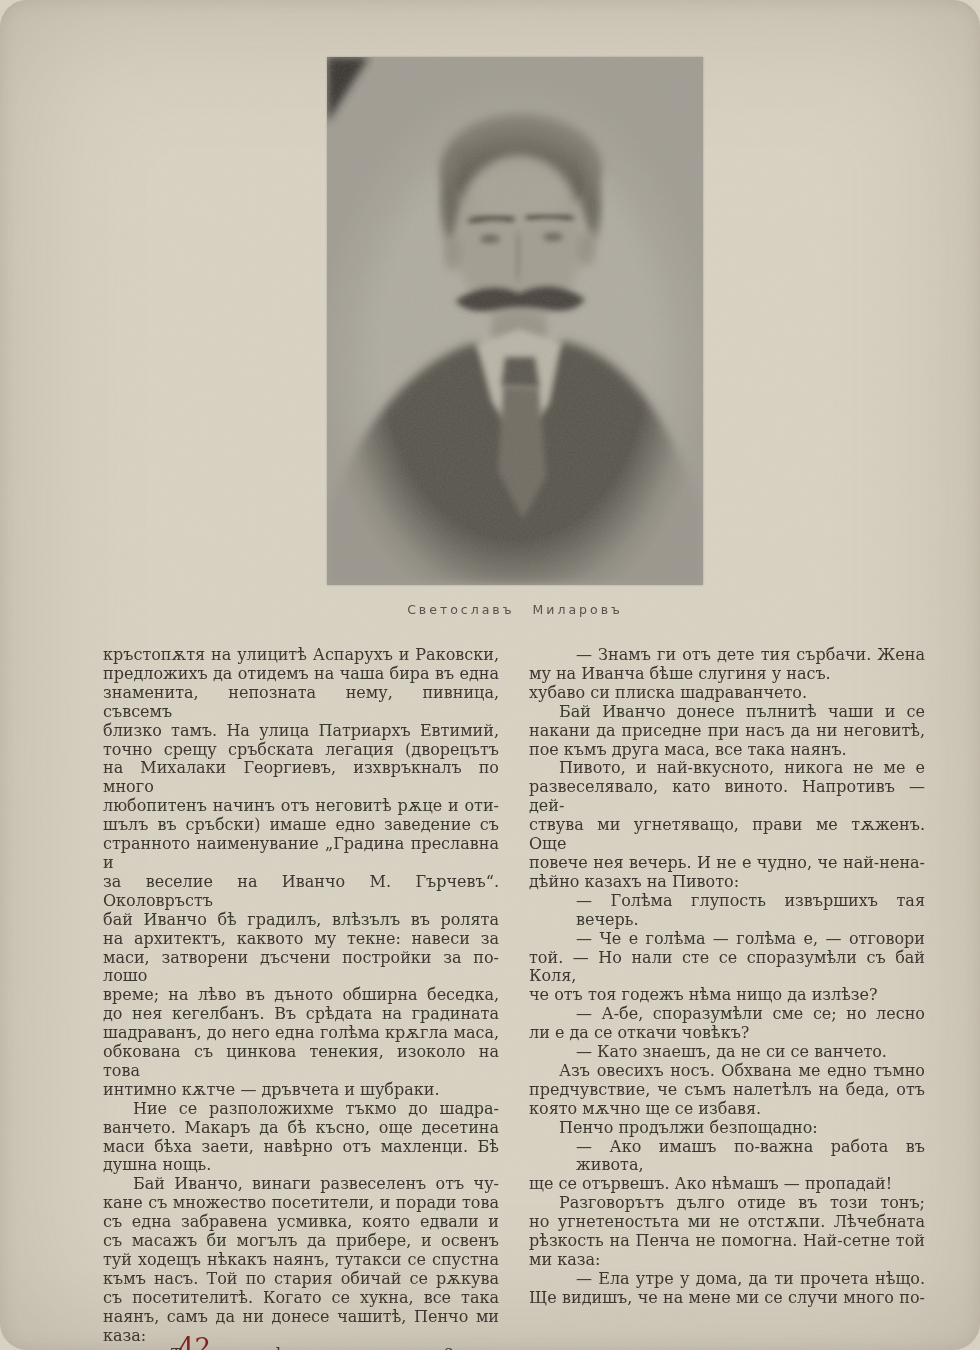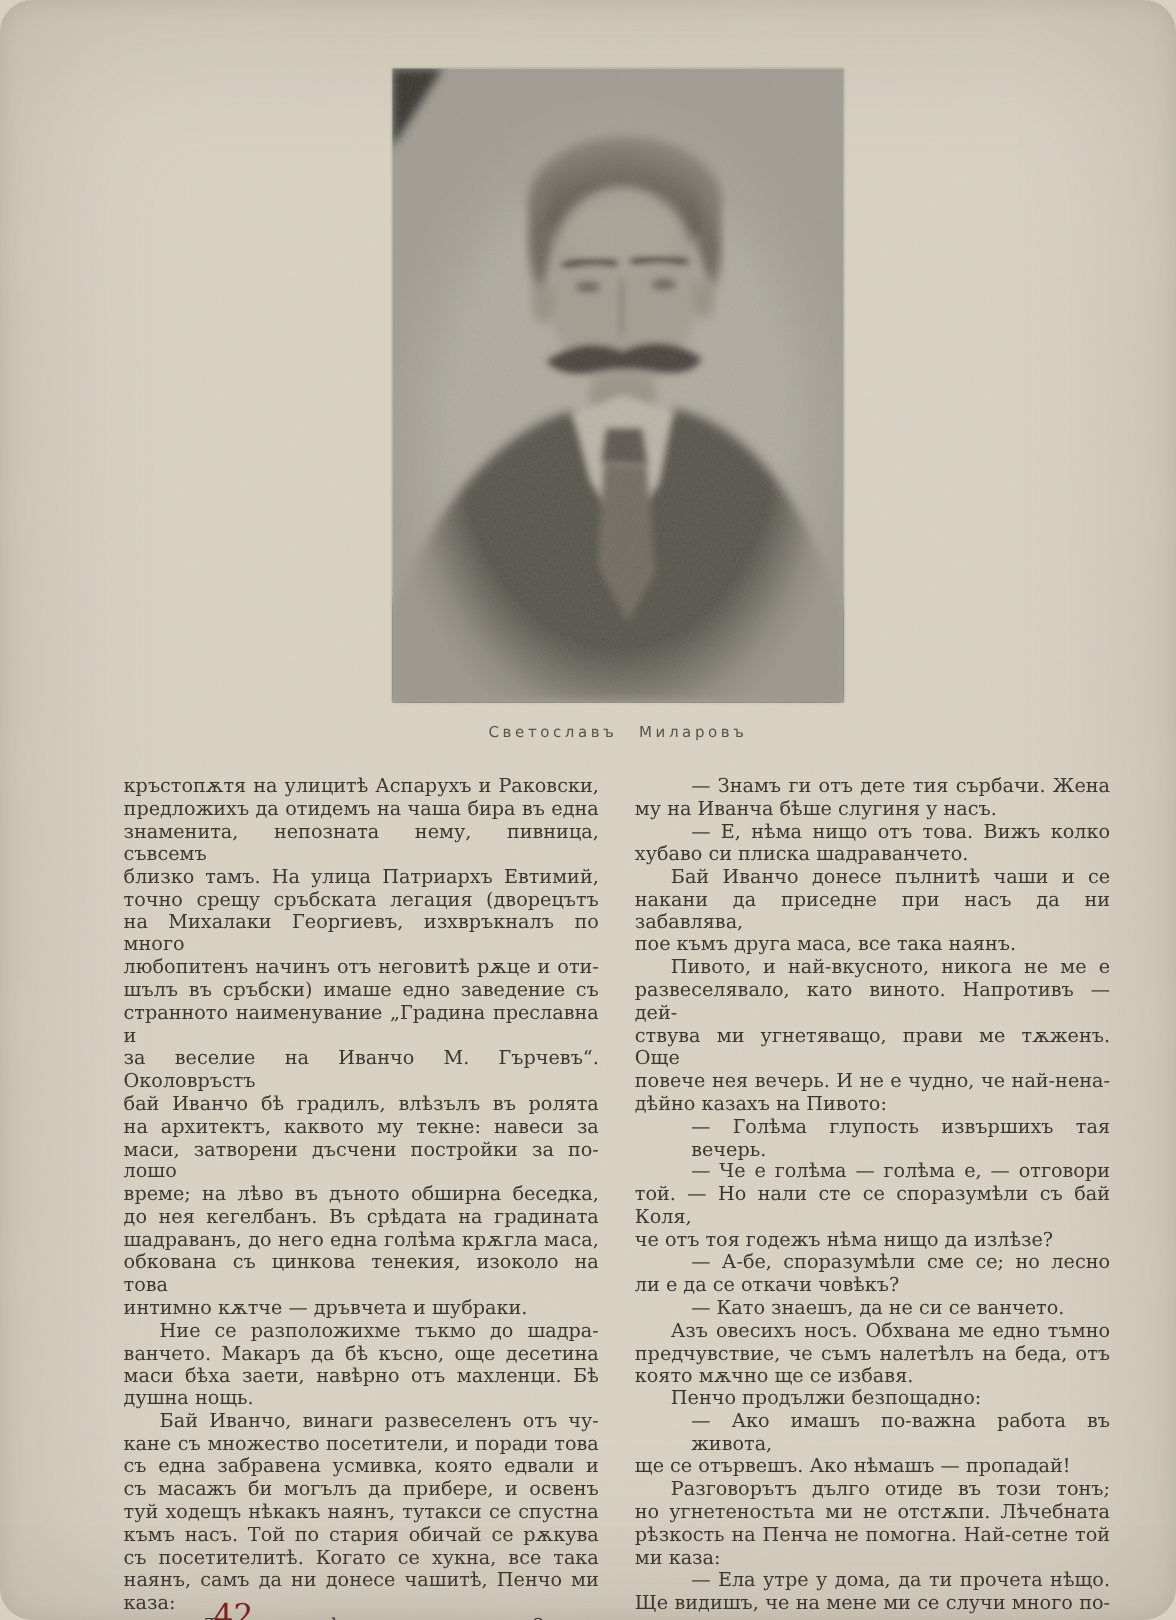--- a/index.html
+++ b/index.html
@@ -159,24 +159,23 @@
         <div class="line ind0 just">туй ходещъ нѣкакъ наянъ, тутакси се спустна</div>
         <div class="line ind0 just">къмъ насъ. Той по стария обичай се рѫкува</div>
         <div class="line ind0 just">съ посетителитѣ. Когато се хукна, все така</div>
         <div class="line ind0 just">наянъ, самъ да ни донесе чашитѣ, Пенчо ми</div>
         <div class="line ind0">каза:</div>
         <div class="line ind2">— Тукъ ли намѣри да ме доведешъ?</div>
       </div>
     <div class="column">
         <div class="line ind2 just">— Знамъ ги отъ дете тия сърбачи. Жена</div>
         <div class="line ind0">му на Иванча бѣше слугиня у насъ.</div>
-        <div class="line ind2 just">— Е, нѣма нищо отъ това. Вижъ колко</div>
         <div class="line ind0">хубаво си плиска шадраванчето.</div>
         <div class="line ind1 just">Бай Иванчо донесе пълнитѣ чаши и се</div>
-        <div class="line ind0 just">накани да приседне при насъ да ни забавлява,</div>
+        <div class="line ind0 just">накани да приседне при насъ да ни неговитѣ,</div>
         <div class="line ind0">пое къмъ друга маса, все така наянъ.</div>
         <div class="line ind1 just">Пивото, и най-вкусното, никога не ме е</div>
         <div class="line ind0 just">развеселявало, като виното. Напротивъ — дей-</div>
         <div class="line ind0 just">ствува ми угнетяващо, прави ме тѫженъ. Още</div>
         <div class="line ind0 just">повече нея вечерь. И не е чудно, че най-нена-</div>
         <div class="line ind0">дѣйно казахъ на Пивото:</div>
         <div class="line ind2">— Голѣма глупость извършихъ тая вечерь.</div>
         <div class="line ind2 just">— Че е голѣма — голѣма е, — отговори</div>
         <div class="line ind0 just">той. — Но нали сте се споразумѣли съ бай Коля,</div>
         <div class="line ind0">че отъ тоя годежъ нѣма нищо да излѣзе?</div>

